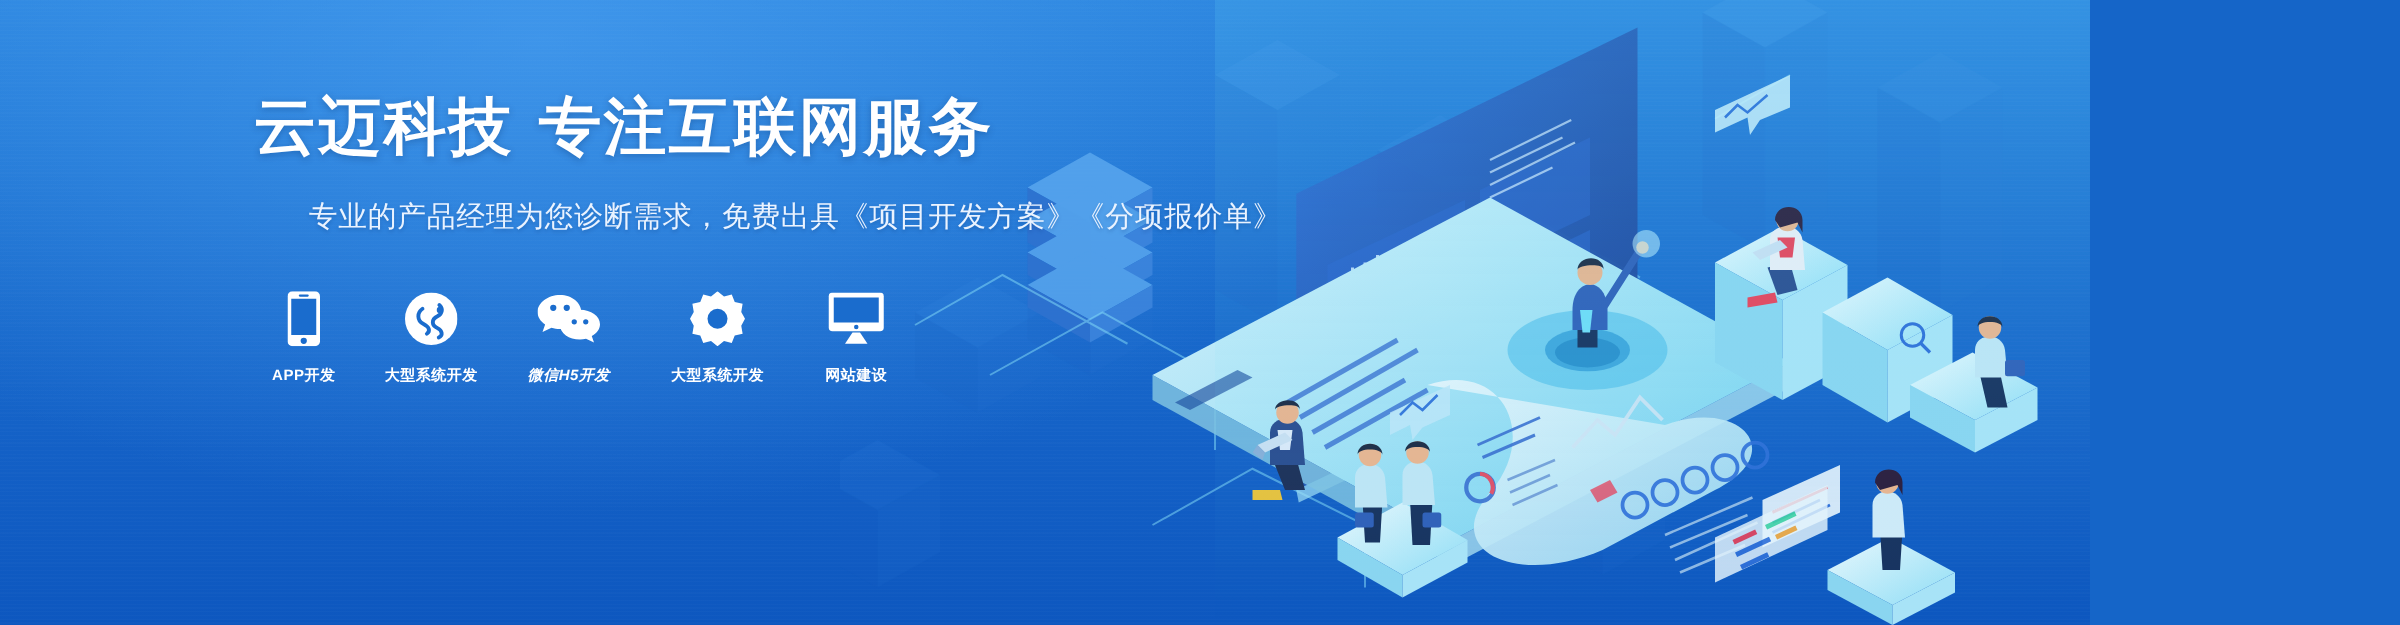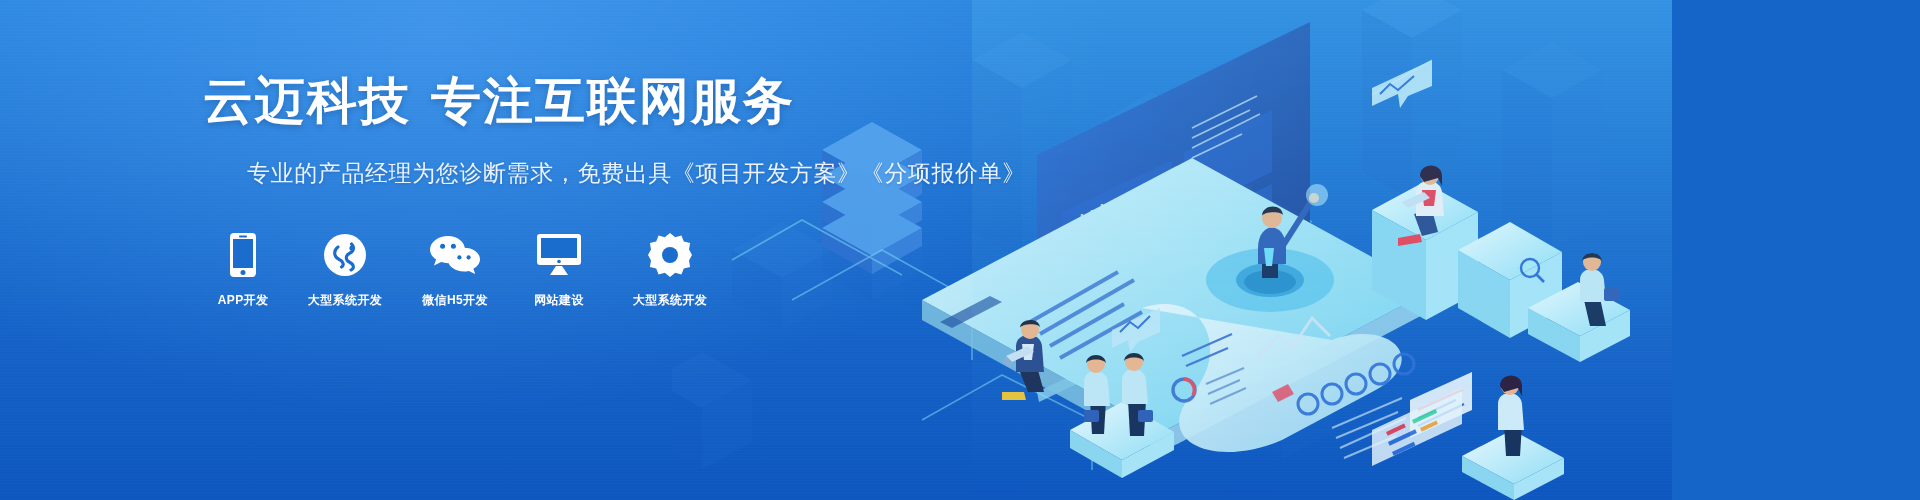--- a/index.html
+++ b/index.html
@@ -49,21 +49,21 @@
   .svc-icon{
     height:46px; display:flex; align-items:center; justify-content:center;
     margin-bottom:14px;
   }
   .svc-icon svg{ display:block; }
   .svc-label{
     font-size:12px; font-weight:bold; color:#ffffff; letter-spacing:.4px;
     white-space:nowrap;
   }
   .sw-0{ width:80px; } .sw-1{ width:92px; }
-  .sw-2{ width:96px; } .sw-3{ width:80px; } .sw-4{ width:110px; }
+  .sw-2{ width:96px;font-style:italic; } .sw-3{ width:80px; } .sw-4{ width:110px; }
 
   
   .illus{ position:absolute; right:0; top:0; width:1000px; height:500px; z-index:3; }
   .illus svg{ display:block; width:100%; height:100%; }
 </style>
 </head>
 <body>
 
 <div id="banner">
 
@@ -430,36 +430,36 @@
           <circle cx="12.6" cy="12.2" r="2.5" fill="#1a6ccd"></circle>
           <circle cx="23.4" cy="12.2" r="2.5" fill="#1a6ccd"></circle>
           <path d="M34,13.8 C42.8,13.8 50,19 50,25.3 C50,29.2 47.3,32.6 43.4,34.8 L45.2,40 L38.8,37 C37.2,37.4 35.6,37.6 34,37.6 C25.2,37.6 18,32.4 18,26.1 C18,19.8 25.2,13.8 34,13.8 Z" fill="#ffffff"></path>
           <circle cx="29.4" cy="23.4" r="2.1" fill="#1a6ccd"></circle>
           <circle cx="38.6" cy="23.4" r="2.1" fill="#1a6ccd"></circle>
         </svg>
       </div>
       <div class="svc-label">微信H5开发</div>
     </div>
 
+    <div class="service sw-4">
+      <div class="svc-icon">
+        <svg width="44" height="44" viewBox="0 0 44 44">
+          <path d="M22,0 L27.2,4.2 L33.4,2.6 L35.8,8.6 L42.1,10 L41,16.5 L44,22 L41,27.5 L42.1,34 L35.8,35.4 L33.4,41.4 L27.2,39.8 L22,44 L16.8,39.8 L10.6,41.4 L8.2,35.4 L1.9,34 L3,27.5 L0,22 L3,16.5 L1.9,10 L8.2,8.6 L10.6,2.6 L16.8,4.2 Z" fill="#ffffff"></path>
+          <circle cx="22" cy="22" r="8" fill="#1a6ccd"></circle>
+        </svg>
+      </div>
+      <div class="svc-label">大型系统开发</div>
+    </div>
+
     <div class="service sw-3">
       <div class="svc-icon">
         <svg width="46" height="42" viewBox="0 0 46 42">
           <rect x="1" y="0" width="44" height="31" rx="3" fill="#ffffff"></rect>
           <rect x="5" y="4" width="36" height="20" fill="#1a6ccd"></rect>
           <circle cx="23" cy="27.5" r="1.8" fill="#1a6ccd"></circle>
           <path d="M14,41 L32,41 L26,32 L20,32 Z" fill="#ffffff"></path>
         </svg>
       </div>
       <div class="svc-label">网站建设</div>
     </div>
 
-    <div class="service sw-4">
-      <div class="svc-icon">
-        <svg width="44" height="44" viewBox="0 0 44 44">
-          <path d="M22,0 L27.2,4.2 L33.4,2.6 L35.8,8.6 L42.1,10 L41,16.5 L44,22 L41,27.5 L42.1,34 L35.8,35.4 L33.4,41.4 L27.2,39.8 L22,44 L16.8,39.8 L10.6,41.4 L8.2,35.4 L1.9,34 L3,27.5 L0,22 L3,16.5 L1.9,10 L8.2,8.6 L10.6,2.6 L16.8,4.2 Z" fill="#ffffff"></path>
-          <circle cx="22" cy="22" r="8" fill="#1a6ccd"></circle>
-        </svg>
-      </div>
-      <div class="svc-label">大型系统开发</div>
-    </div>
-
   </div>
 </div>
 
 </body></html>

